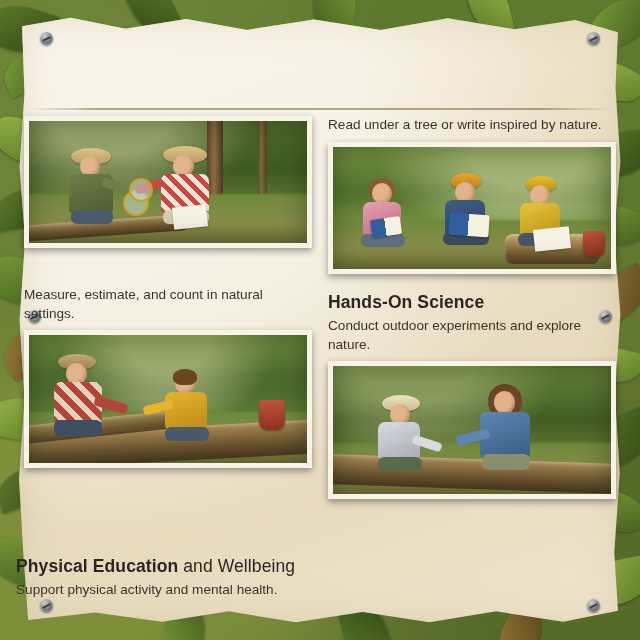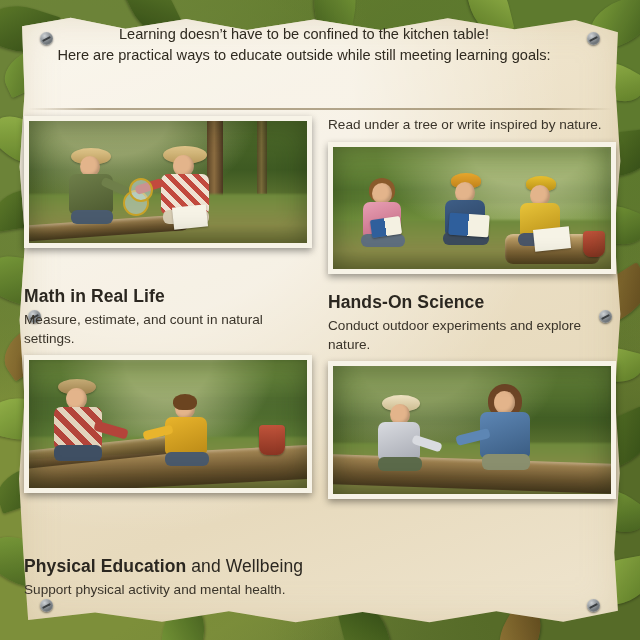--- a/index.html
+++ b/index.html
@@ -233,21 +233,21 @@
   }
   .vign {
     position: absolute; inset: 0;
     box-shadow: inset 0 0 28px rgba(25,35,10,.45);
     pointer-events: none;
   }
 
   
   .bottom {
     position: absolute;
-    left: 24px;
+    left: 16px;
     top: 556px;
     width: 592px;
     display: grid;
     grid-template-columns: 288px 288px;
     column-gap: 24px;
   }
 </style>
 </head>
 <body>
 
@@ -282,24 +282,20 @@
 
   <div class="sheet"></div>
 
   <div class="screw" style="left:40px;  top:32px;"></div>
   <div class="screw" style="right:40px; top:32px;"></div>
   <div class="screw" style="left:28px;  top:310px;"></div>
   <div class="screw" style="right:28px; top:310px;"></div>
   <div class="screw" style="left:40px;  bottom:28px;"></div>
   <div class="screw" style="right:40px; bottom:28px;"></div>
 
-  <div class="header">
-    <div>Learning doesn’t have to be confined to the kitchen table!</div>
-    <div>Here are practical ways to educate outside while still meeting learning goals:</div>
-  </div>
   <div class="divider"></div>
 
   <div class="grid">
 
     <div class="cell">
       <div class="photo">
         <div class="ph-scene">
           <div class="bg-woods"></div>
           <div class="trunk" style="left:64%; top:0; width:16px; height:72%;"></div>
           <div class="trunk" style="left:82%; top:0; width:10px; height:60%; opacity:.7;"></div>
@@ -361,21 +357,20 @@
             <div class="leg" style="left:2px; top:57px; width:46px; height:13px; background:#4a5668; border-radius:6px;"></div>
             <div class="paper" style="left:18px; top:52px; width:36px; height:22px;"></div>
           </div>
           <div class="bag" style="right:2%; bottom:10%; width:22px; height:26px;"></div>
         </div>
         <div class="vign"></div>
       </div>
     </div>
 
     <div class="cell" style="margin-top:6px;">
-      <h2 class="sec-title">Math in Real Life</h2>
       <p class="sec-desc">Measure, estimate, and count in natural settings.</p>
       <div class="photo tall">
         <div class="ph-scene">
           <div class="bg-forest"></div>
           <div class="blur-top"></div>
           <div class="ground"></div>
           <div class="log" style="left:-8%; bottom:2%; width:120%; height:34px; transform:rotate(-3deg);"></div>
           <div class="log" style="left:-6%; bottom:22%; width:70%; height:18px; transform:rotate(-6deg); opacity:.9;"></div>
 
           <div class="person" style="left:6%; top:16%; width:38%; height:72%;">

